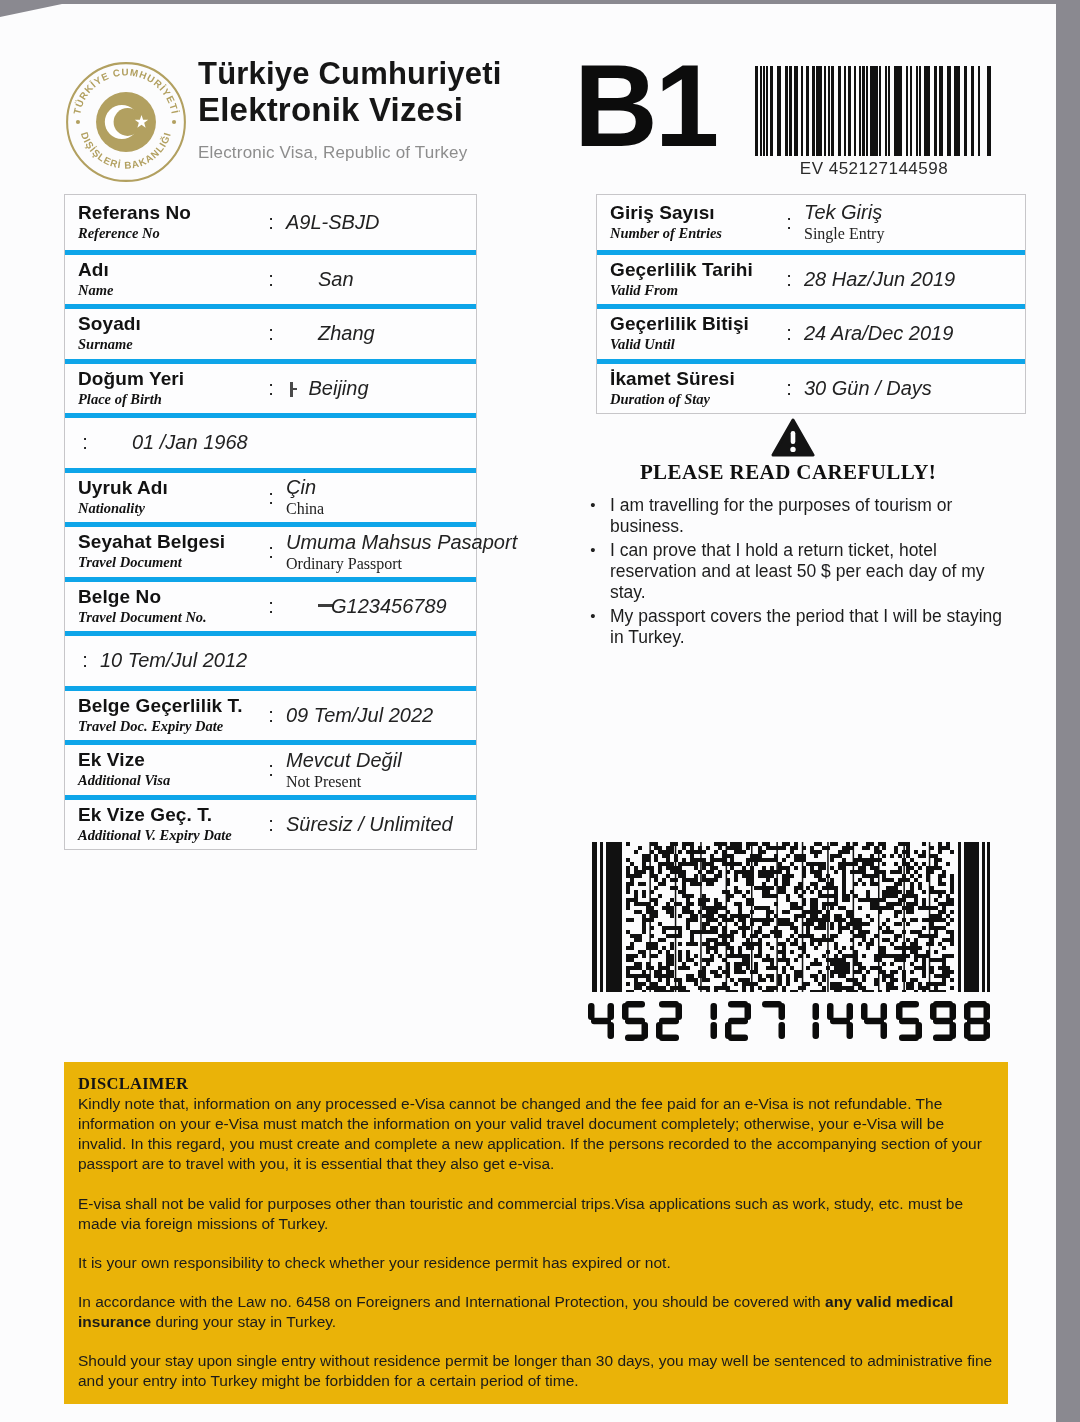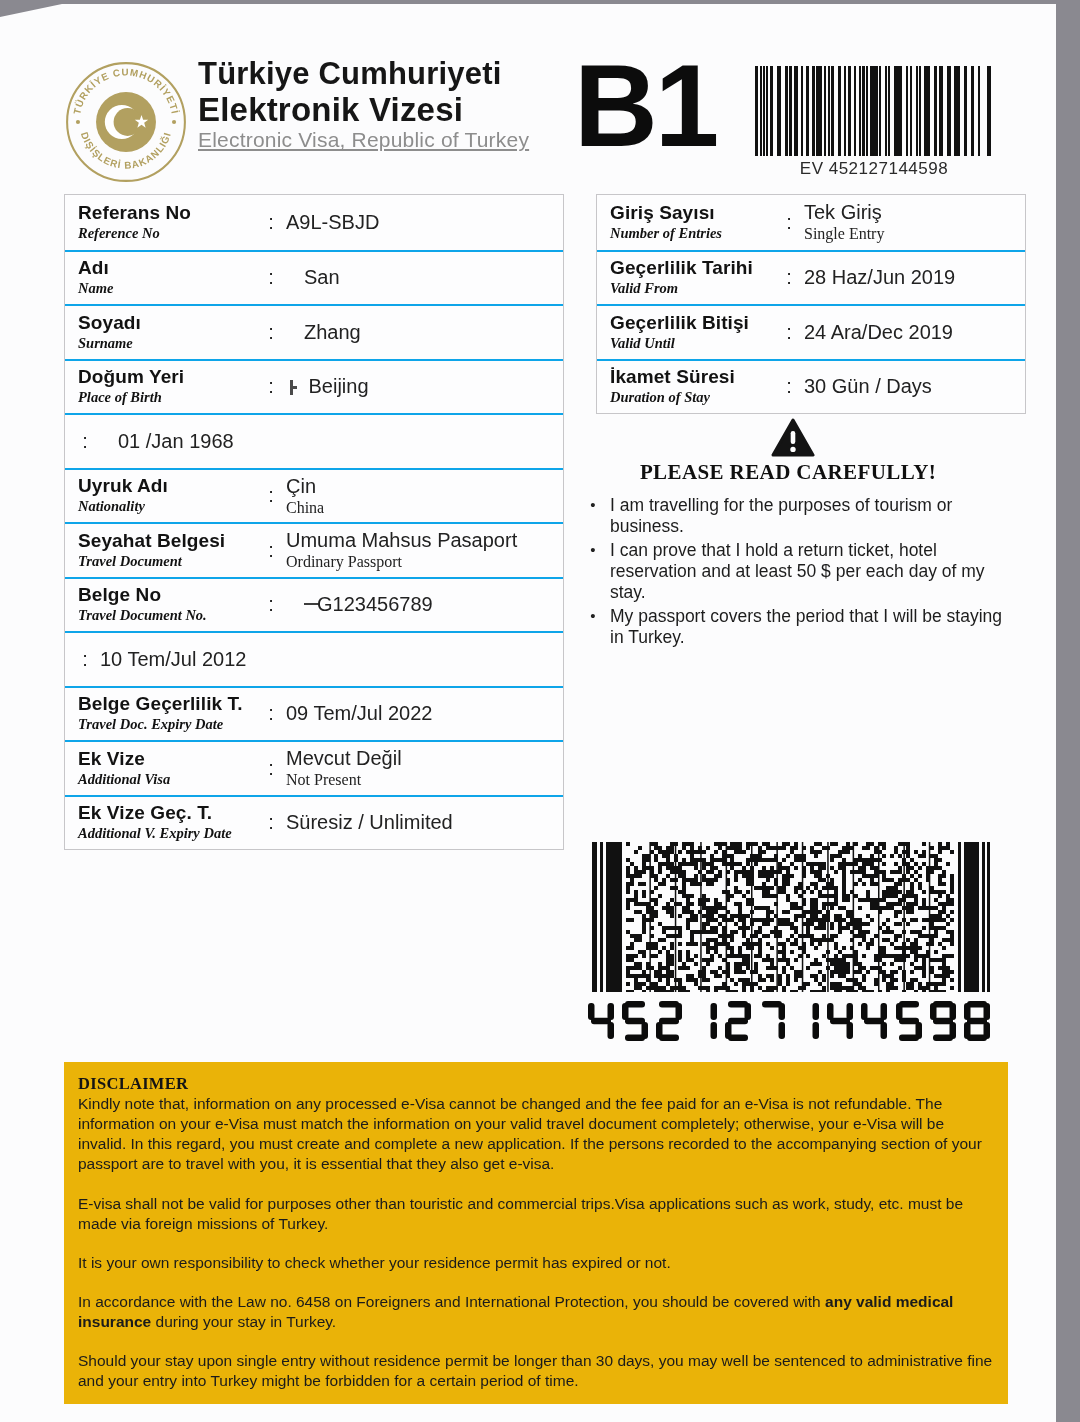--- a/index.html
+++ b/index.html
@@ -15,52 +15,52 @@
   }
   .corner-wedge{
     position:absolute;left:0;top:0;width:0;height:0;
     border-top:13px solid #8a8990;border-right:62px solid transparent;
   }
   
   .seal{position:absolute;left:64px;top:56px;width:124px;height:124px;}
   .titles{position:absolute;left:198px;top:52px;width:370px;}
   .title-tr{font-size:31px;font-weight:bold;color:#161616;line-height:1.13;letter-spacing:.2px;}
   .title-tr2{font-size:33px;font-weight:bold;color:#161616;line-height:1.13;letter-spacing:.2px;}
-  .subtitle-en{font-size:21px;color:#8d8d8d;margin-top:0;letter-spacing:.2px;text-decoration:underline;}
+  .subtitle-en{font-size:17px;color:#8d8d8d;margin-top:15px;letter-spacing:.2px;}
   .visa-type{
     position:absolute;left:574px;top:44px;width:145px;
     font-size:116px;font-weight:bold;color:#0c0c0c;line-height:1.0;letter-spacing:-3px;
   }
   .bc1-wrap{position:absolute;left:755px;top:62px;width:238px;text-align:center;}
   .bc1-wrap svg{display:block;}
   .bc1-label{font-size:17px;color:#2a2a2a;margin-top:1px;letter-spacing:.5px;}
   
   .vtable{
     position:absolute;box-sizing:border-box;background:#fdfdfe;
     border:1px solid #c7c6c9;
   }
-  .table-left{left:64px;top:190px;width:500px;}
+  .table-left{left:64px;top:190px;width:413px;}
   .table-right{left:596px;top:190px;width:430px;}
   .row{
     display:flex;align-items:center;box-sizing:border-box;
     padding-left:13px;
   }
   .table-left .row{height:54.5px;}
   .table-right .row{height:54.5px;}
-  .row + .row{border-top:2px solid #0ea5e9;}
+  .row + .row{border-top:5px solid #0ea5e9;}
   .lbl{flex:0 0 186px;}
   .table-right .lbl{flex:0 0 172px;}
   .lbl-tr{font-size:19px;font-weight:bold;color:#121212;line-height:1.1;letter-spacing:.1px;}
   .lbl-en{font-family:"Liberation Serif",serif;font-style:italic;font-weight:bold;font-size:14.5px;color:#121212;line-height:1.1;margin-top:2px;}
   .colon{flex:0 0 14px;font-size:20px;color:#222;text-align:center;}
   .val{margin-left:8px;min-width:0;}
-  .val-main{font-size:20px;color:#222;line-height:1.15;white-space:nowrap;}
+  .val-main{font-size:20px;color:#222;line-height:1.15;white-space:nowrap;font-style:italic;}
   .val-sub{font-family:"Liberation Serif",serif;font-size:16px;color:#222;line-height:1.1;margin-top:1px;}
   .val-sub:empty{display:none;}
-  .indent .val-main{margin-left:18px;}
+  .indent .val-main{margin-left:32px;}
   .mark-h{display:inline-block;width:2.5px;height:15px;background:#4a4a4a;margin:0 16px 0 4px;vertical-align:-2px;position:relative;}
   .mark-h::after{content:"";position:absolute;left:2.5px;top:6px;width:4px;height:2.5px;background:#4a4a4a;}
   .mark-dash{display:inline-block;width:16px;height:2.5px;background:#3d3d3d;margin-right:-3px;vertical-align:6px;}
   
   .warning{position:absolute;left:576px;top:412px;width:434px;}
   .warn-head{display:flex;align-items:center;flex-direction:column;}
   .warn-icon{flex:0 0 44px;}
   .warn-title{
     flex:1;text-align:center;
     font-family:"Liberation Serif",serif;font-weight:bold;font-size:21px;color:#101010;

